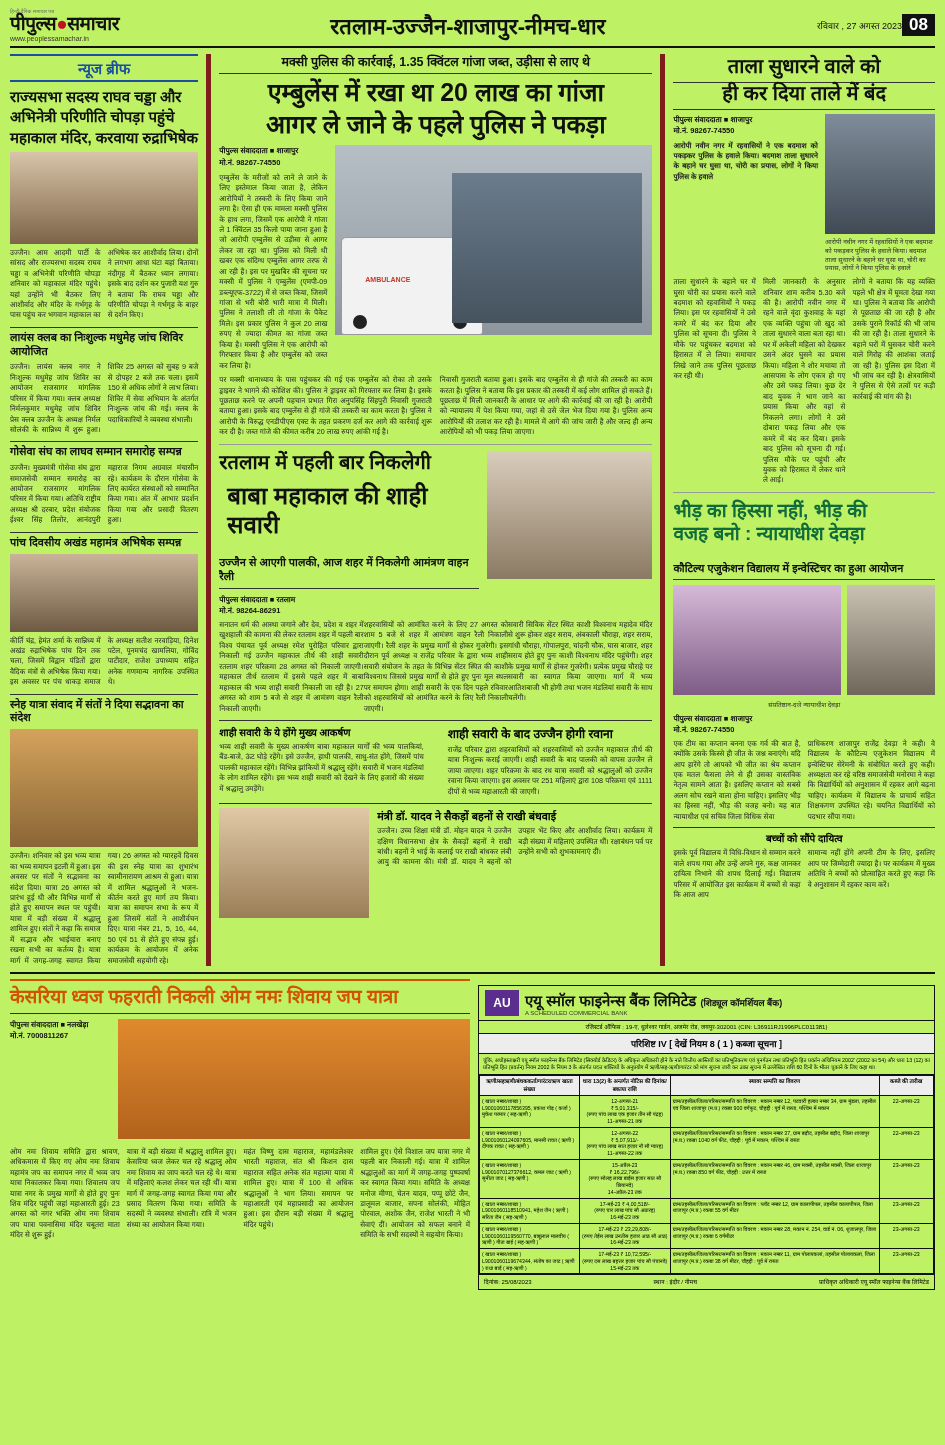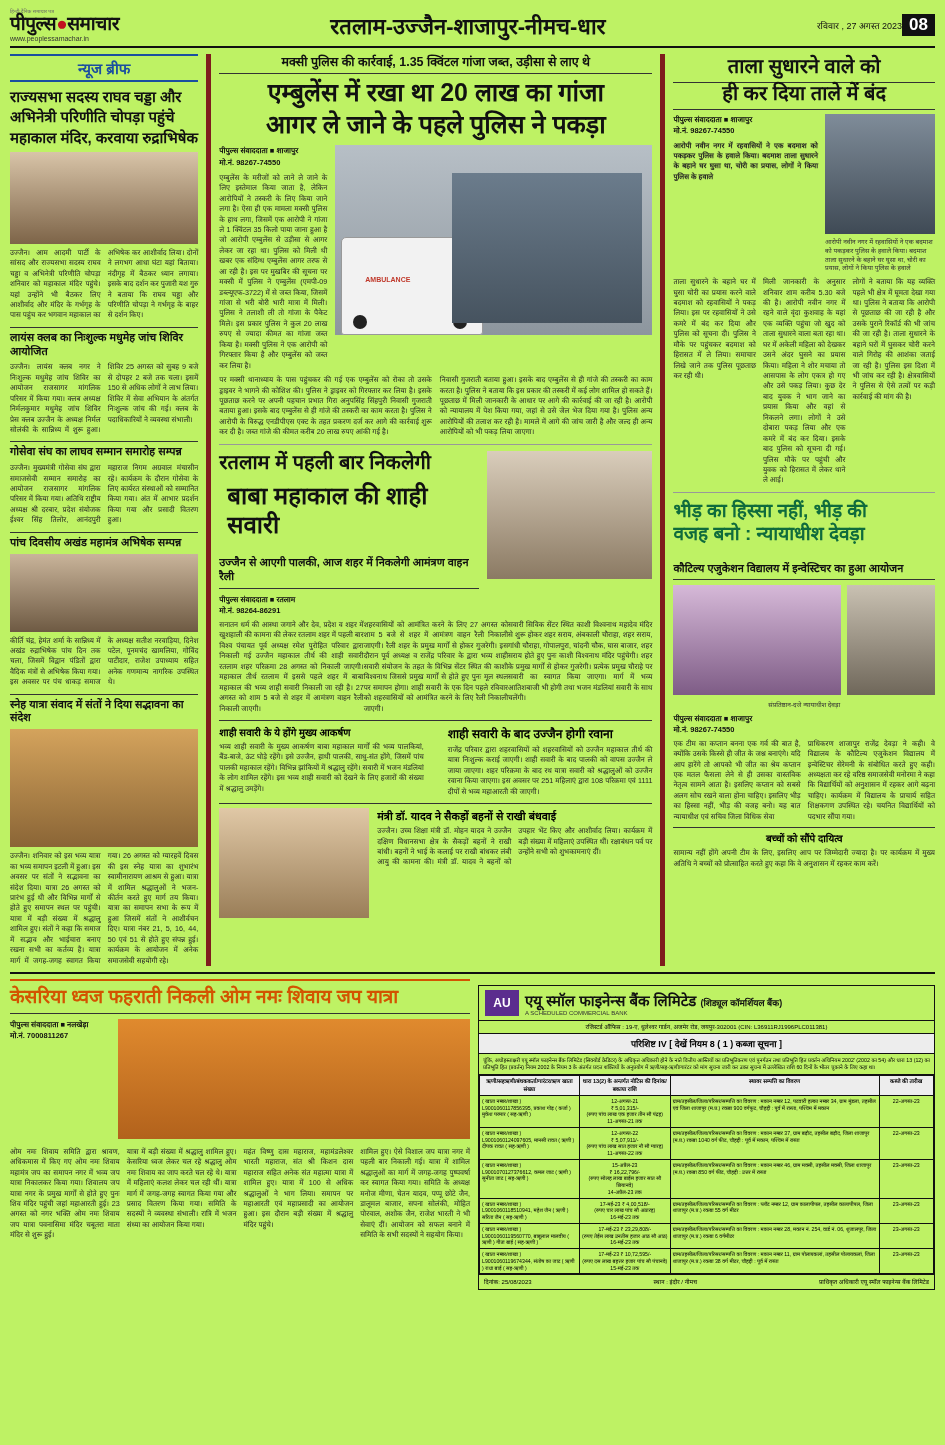--- a/index.html
+++ b/index.html
@@ -249,20 +249,21 @@
         </div>
 
         <div style="display:flex;gap:7px;margin-top:3px">
           <div style="flex:1" class="body-text">एक टीम का कप्तान बनना एक गर्व की बात है, क्योंकि उसके किस्से ही जीत के जश्न बनाएंगे। यदि आप हारेंगे तो आपको भी जीत का श्रेय कप्तान एक मतल फैसला लेने से ही उसका वास्तविक नेतृत्व सामने आता है। इसलिए कप्तान को सबसे अलग सोच रखने वाला होना चाहिए। इसलिए भीड़ का हिस्सा नहीं, भीड़ की वजह बनो। यह बात न्यायाधीश एवं सचिव जिला विधिक सेवा</div>
           <div style="flex:1" class="body-text">प्राधिकरण शाजापुर राजेंद्र देवड़ा ने कही। वे विद्यालय के कौटिल्य एजुकेशन विद्यालय में इन्वेस्टिचर सेरेमनी के संबोधित करते हुए कही। अध्यक्षता कर रहे वरिष्ठ समाजसेवी मनोरमा ने कहा कि विद्यार्थियों को अनुशासन में रहकर आगे बढ़ना चाहिए। कार्यक्रम में विद्यालय के प्राचार्य सहित शिक्षकगण उपस्थित रहे। चयनित विद्यार्थियों को पदभार सौंपा गया।</div>
         </div>
 
         <div style="border-top:1px solid #333;margin-top:5px;padding-top:3px">
           <div class="bold center" style="font-size:10px">बच्चों को सौंपे दायित्व</div>
           <div style="display:flex;gap:7px;margin-top:3px">
+            <div style="flex:1" class="body-text">इसके पूर्व विद्यालय में विधि-विधान से सम्मान करने वाले शपथ गया और उन्हें अपने गुरु, कक्ष जानकर दायित्व निभाने की शपथ दिलाई गई। विद्यालय परिसर में आयोजित इस कार्यक्रम में बच्चों से कहा कि आज आप</div>
             <div style="flex:1" class="body-text">सामान्य नहीं होंगे अपनी टीम के लिए, इसलिए आप पर जिम्मेदारी ज्यादा है। पर कार्यक्रम में मुख्य अतिथि ने बच्चों को प्रोत्साहित करते हुए कहा कि वे अनुशासन में रहकर काम करें।</div>
           </div>
         </div>
       </div>
     </div>
   </div>
 
   <div style="display:flex;gap:8px;margin-top:6px;border-top:2px solid #111;padding-top:5px">
 
     <div style="width:460px">

